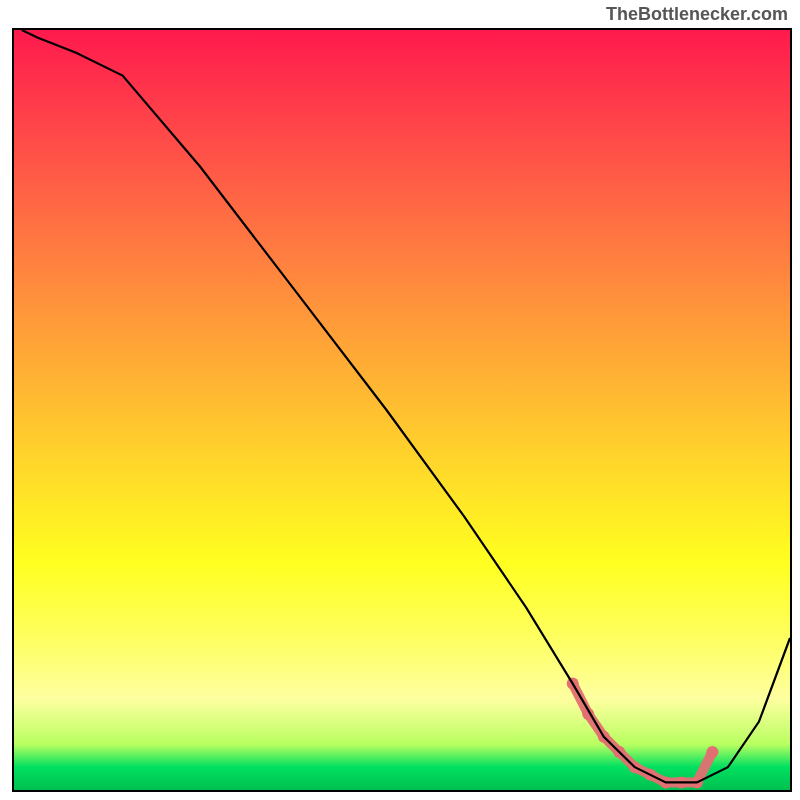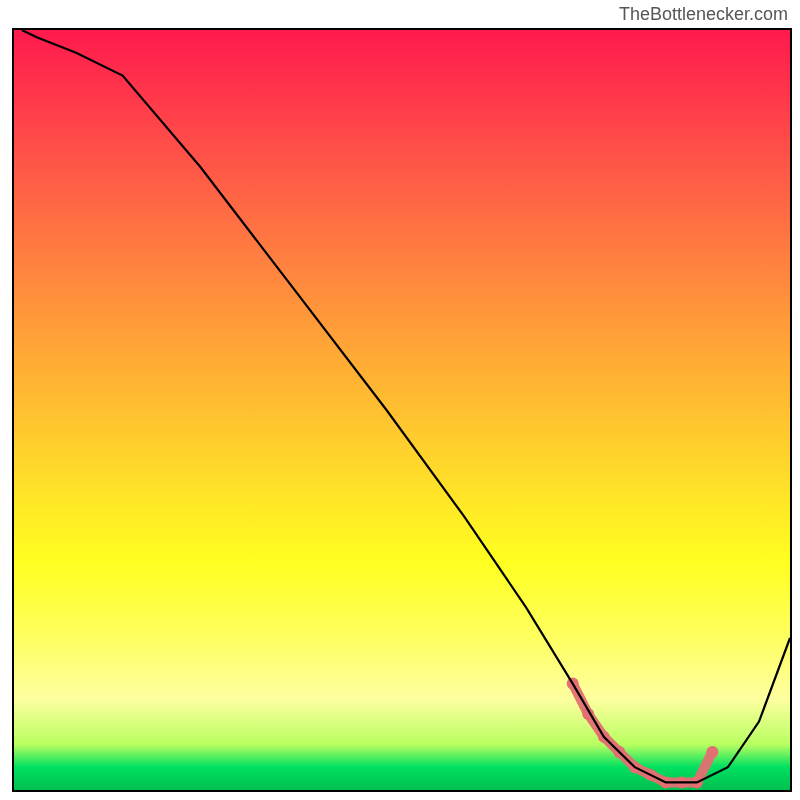--- a/index.html
+++ b/index.html
@@ -10,21 +10,21 @@
     background: #ffffff;
     font-family: Arial, sans-serif;
     position: relative;
   }
   .attribution {
     position: absolute;
     top: 4px;
     right: 12px;
     font-size: 18px;
     color: #565656;
-    font-weight: normal;
+    font-weight: bold;
     z-index: 10;
   }
   .plot-area {
     position: absolute;
     left: 12px;
     top: 28px;
     width: 776px;
     height: 760px;
     border: 2px solid #000;
     overflow: hidden;

